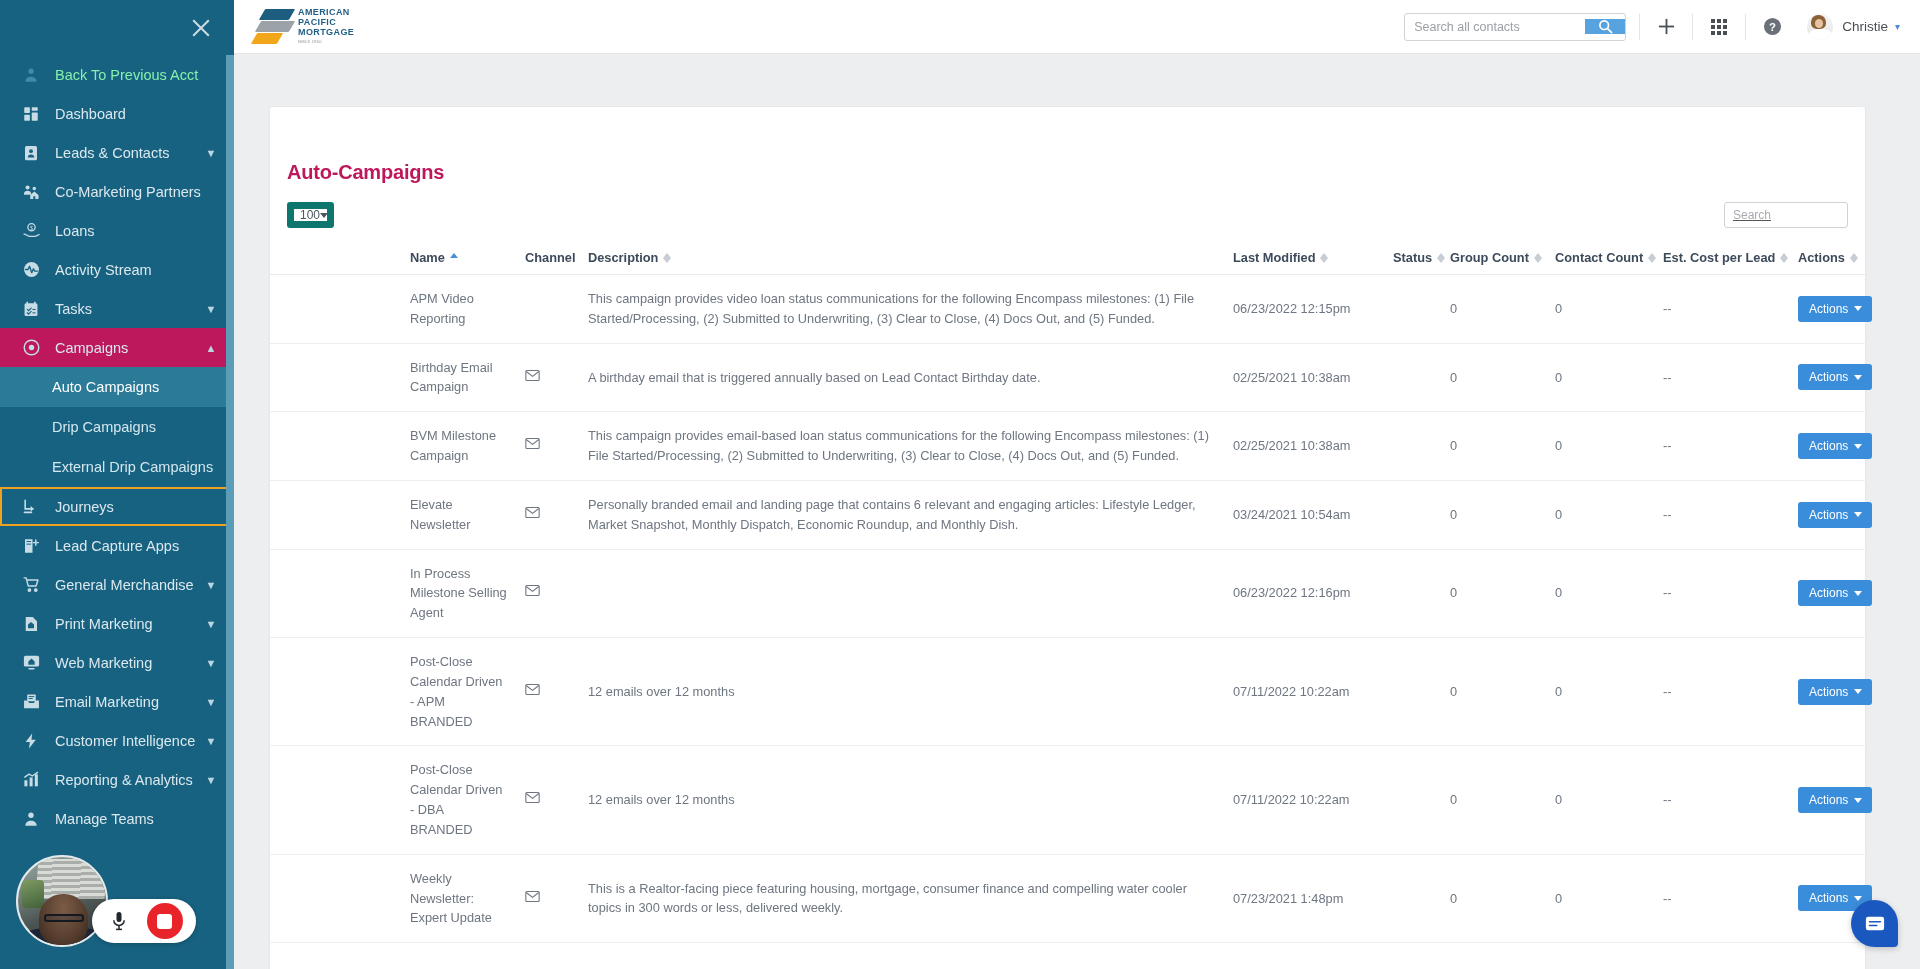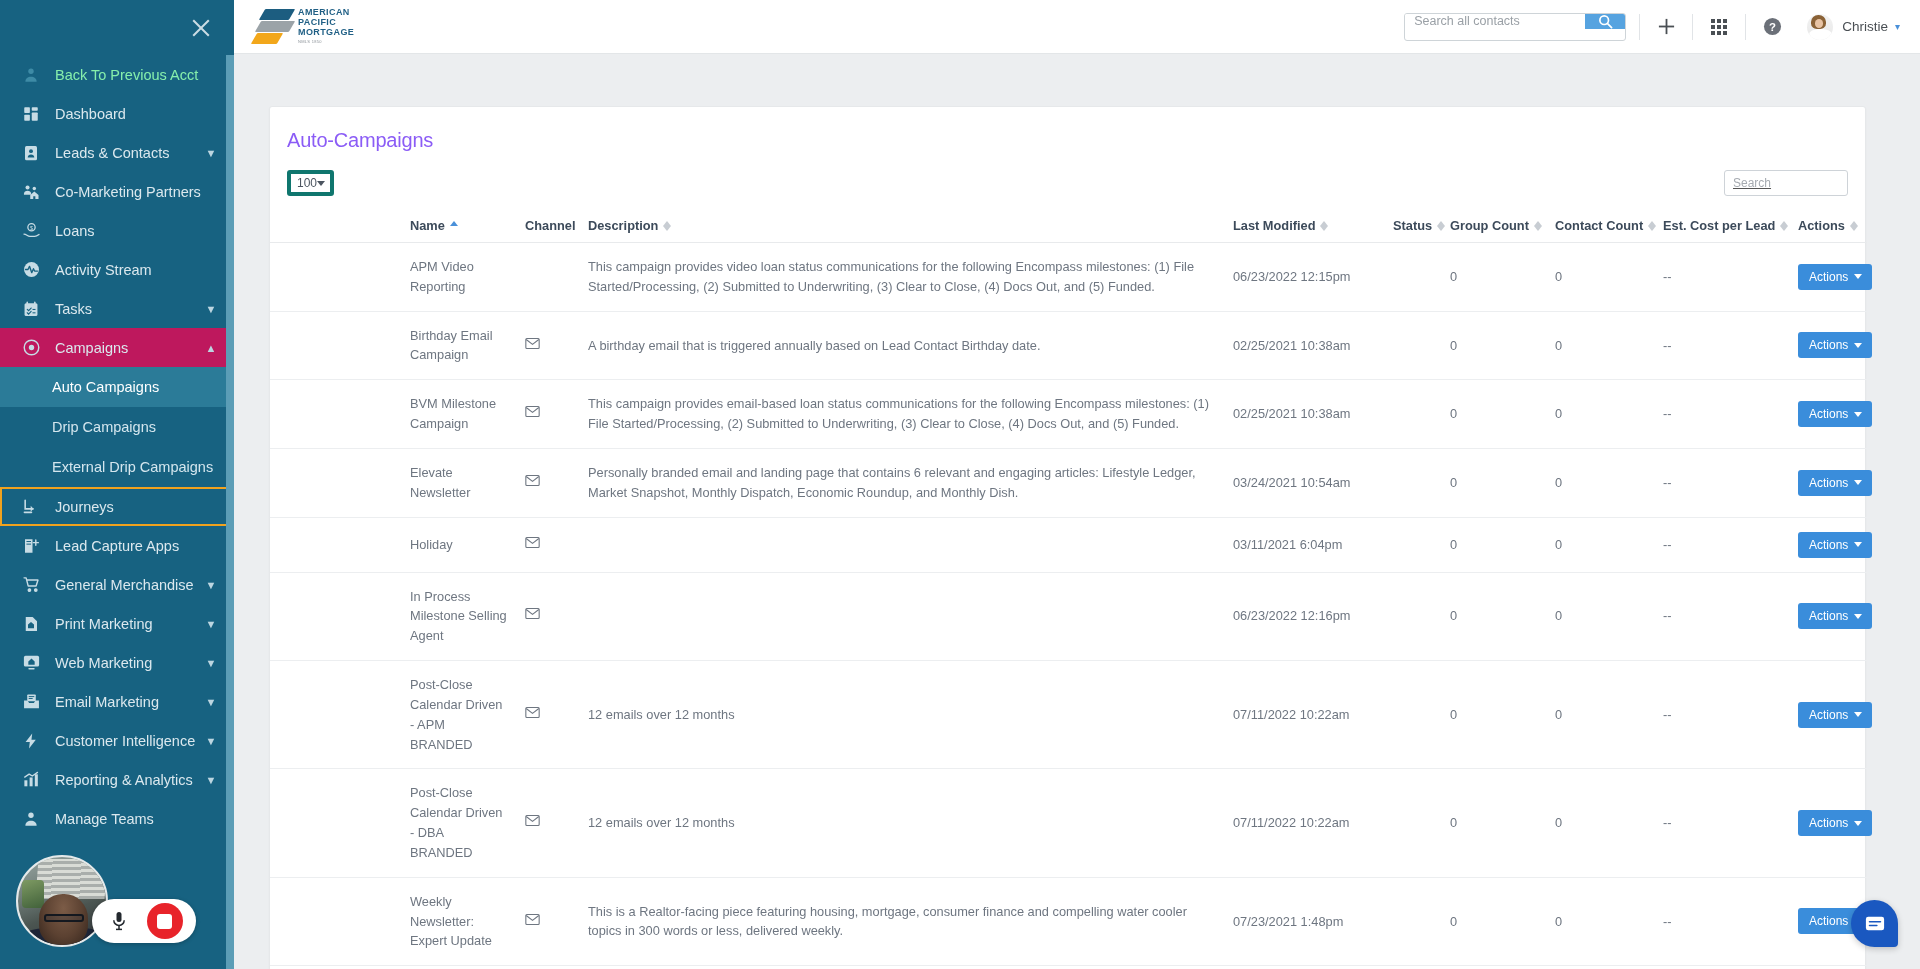--- a/index.html
+++ b/index.html
@@ -159,21 +159,21 @@
   #logo .b3 { top: 25px; background:#f2a71b; width: 26px; left: 0px;}
   #logo .wordmark { display:flex; flex-direction:column; justify-content:center; }
   #logo .wordmark span { color:#1f5f85; font-size: 9px; font-weight: 700; letter-spacing:.4px; line-height:10px;}
   #logo .wordmark .sm { color:#8b9298; font-size:4px; font-weight:400; letter-spacing:.3px;}
 
   #topbar-right {
     margin-left: auto; margin-right: 20px;
     display:flex; align-items:center; height:100%;
   }
   #global-search {
-    display:flex; align-items:flex-start;
+    display:flex; align-items:center;
     height: 28px; width: 222px;
     border: 1px solid #ced4d8;
     border-radius: 3px;
     overflow:hidden;
     background:#fff;
   }
   #global-search input {
     flex:1 1 auto; border:0; outline:0;
     padding: 0 9px; font-size: 12.5px;
     font-family: "Liberation Sans", sans-serif;
@@ -211,32 +211,33 @@
   #card {
     position:absolute; left: 35px; top: 52px;
     width: 1597px;
     background:#ffffff;
     border: 1px solid #e6e8ea;
     border-radius: 3px;
     box-shadow: 0 1px 2px rgba(0,0,0,.04);
     padding-bottom: 4px;
   }
   #card-title {
-    font-size: 20px; font-weight: 400; color:#8b5cf6;
+    font-size: 20px; font-weight: 700; color:#be185d;
     padding: 22px 0 0 17px;
     letter-spacing:-.2px;
+    margin-top:32px;
   }
   #toolbar {
     display:flex; align-items:center;
     padding: 18px 17px 16px 17px;
   }
   #length-select {
     display:flex; align-items:center; justify-content:space-between;
     width: 47px; height:26px;
-    border:4px solid #0f766e; border-radius:3px;
+    border:7px solid #0f766e; border-radius:3px;
     padding: 0 6px;
     font-size:12px; color:#4c5560;
     cursor:pointer; background:#fff;
   }
   #length-select .tri { border-left:4px solid transparent; border-right:4px solid transparent; border-top:5px solid #4c5560;}
   #table-search {
     margin-left:auto;
     width: 124px; height: 26px;
     border:1px solid #ced3d8; border-radius:3px;
     padding: 0 8px; font-size:12px; color:#555;
@@ -723,38 +724,20 @@
             <td>0</td>
             <td>0</td>
             <td>--</td>
             <td><button class="actions-btn">
                 <span>Actions</span>
                 <span class="tri"></span>
               </button></td>
           </tr>
           <tr>
             <td></td>
-            <td class="c-name">Holiday</td>
-            <td><span class="envelope"><svg width="15" height="13" viewBox="0 0 18 15" fill="none" stroke="currentColor" stroke-width="1.3">
-                  <rect x="1" y="1.5" width="16" height="12" rx="1.2"></rect>
-                  <path d="M1.8 3 9 8.6 16.2 3" stroke-linecap="round" stroke-linejoin="round"></path>
-                </svg></span></td>
-            <td class="c-desc"></td>
-            <td>03/11/2021 6:04pm</td>
-            <td></td>
-            <td>0</td>
-            <td>0</td>
-            <td>--</td>
-            <td><button class="actions-btn">
-                <span>Actions</span>
-                <span class="tri"></span>
-              </button></td>
-          </tr>
-          <tr>
-            <td></td>
             <td class="c-name">In Process Milestone Selling Agent</td>
             <td><span class="envelope"><svg width="15" height="13" viewBox="0 0 18 15" fill="none" stroke="currentColor" stroke-width="1.3">
                   <rect x="1" y="1.5" width="16" height="12" rx="1.2"></rect>
                   <path d="M1.8 3 9 8.6 16.2 3" stroke-linecap="round" stroke-linejoin="round"></path>
                 </svg></span></td>
             <td class="c-desc"></td>
             <td>06/23/2022 12:16pm</td>
             <td></td>
             <td>0</td>
             <td>0</td>

